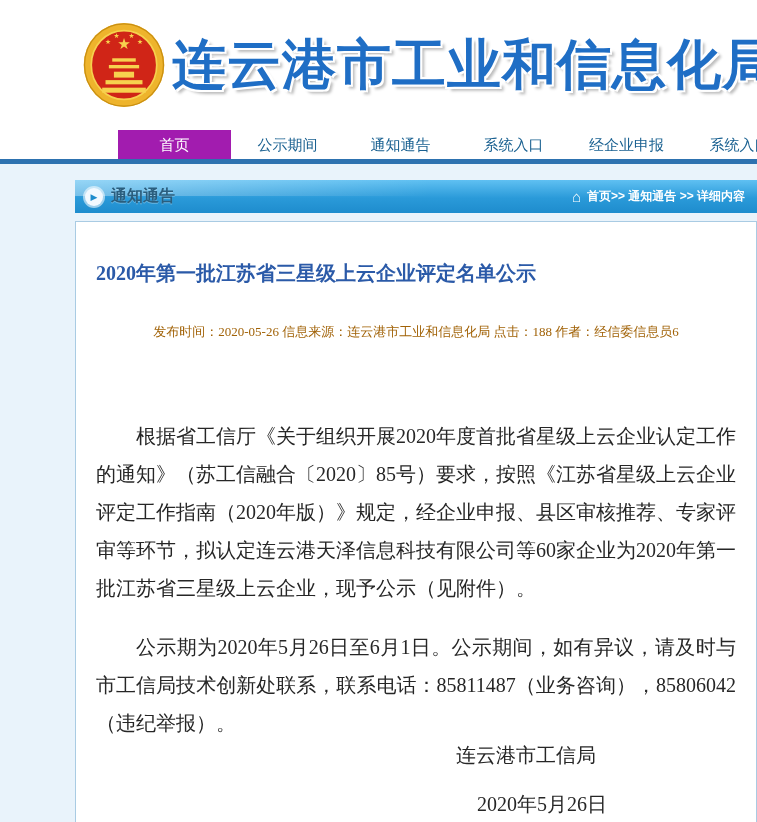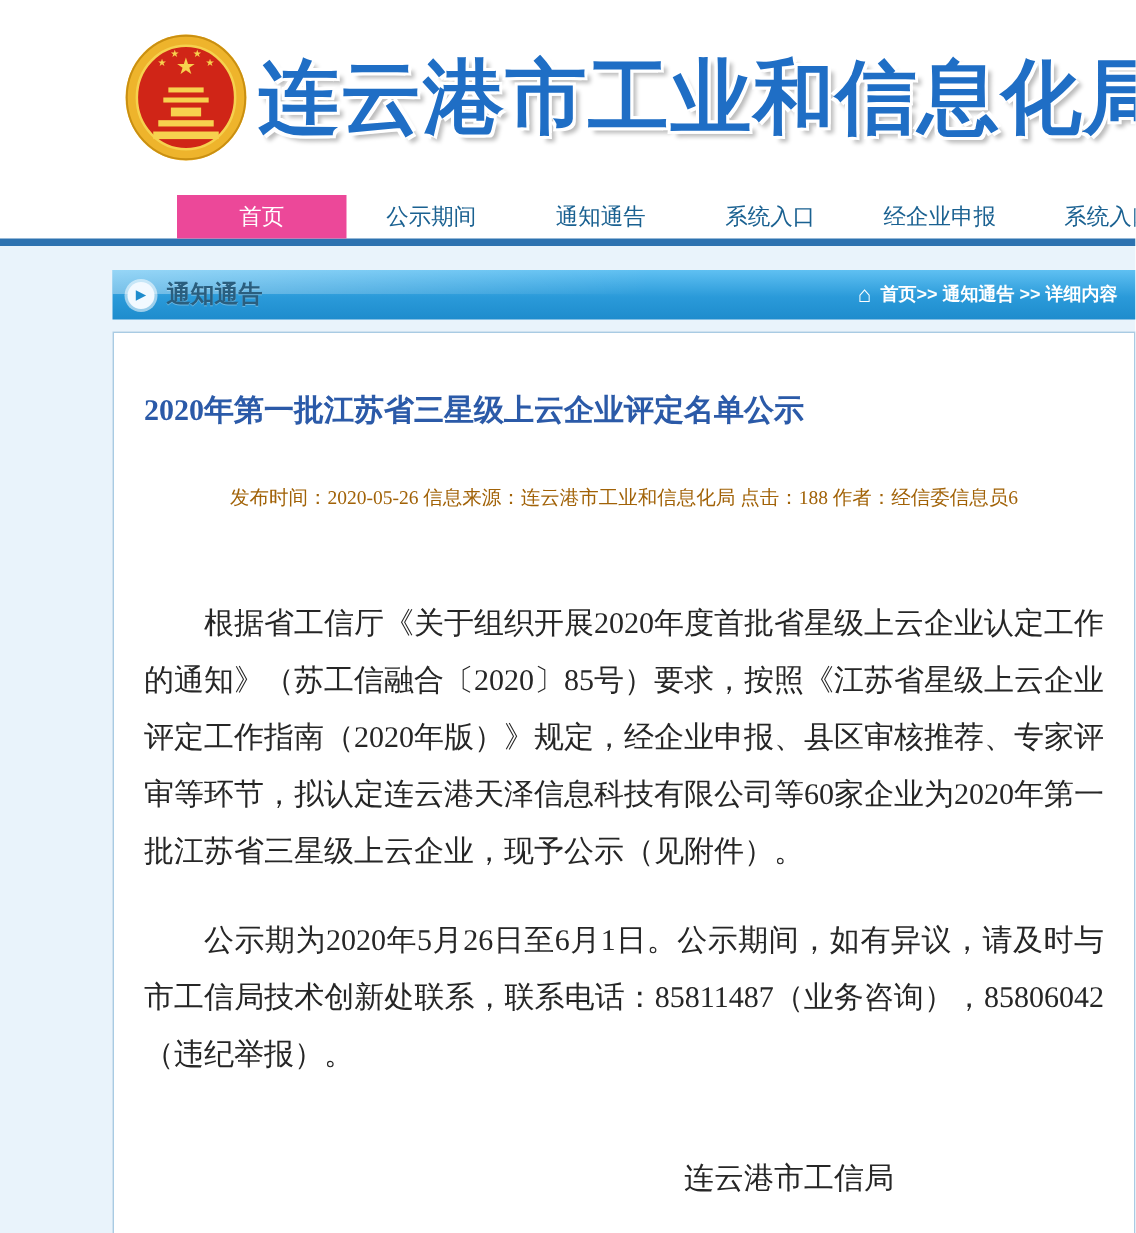--- a/index.html
+++ b/index.html
@@ -14,21 +14,21 @@
                 margin-left:6px;
                 font-family:"Liberation Sans","DejaVu Sans",sans-serif;
                 text-shadow:-2px -2px 0 #fff, 2px -2px 0 #fff, -2px 2px 0 #fff,
                             2px 2px 0 #fff, 4px 4px 3px #bcbcbc; }
 
   
   .nav { background:#ffffff; }
   .nav-tabs { display:flex; padding-left:118px; height:29px; white-space:nowrap; }
   .nav-tab { width:113px; height:29px; line-height:29px; text-align:center;
              font-size:15px; color:#1a6191; cursor:pointer; flex:0 0 auto; }
-  .nav-tab.active { background:#ec4899; color:#ffffff; }
+  .nav-tab.active { background:#a21caf; color:#ffffff; }
   .nav-underline { height:5px; background:#2d72b0; }
 
   
   .page-body { background:#e9f3fb; min-height:688px; padding-top:16px; }
 
   
   .section-bar { margin-left:75px; width:682px; height:33px;
                  background:linear-gradient(180deg,#5fc0f2 0%,#2a9ad9 55%,#1e8ccd 100%);
                  display:flex; align-items:center; justify-content:space-between;
                  padding:0 12px 0 10px; position:relative; overflow:hidden; }
@@ -48,25 +48,25 @@
   .content-box { margin-left:75px; margin-top:8px; width:682px; min-height:640px;
                  background:#ffffff; border:1px solid #a9cbe3;
                  padding:38px 20px 40px 20px; }
   .article-title { text-align:left; font-size:20px; font-weight:bold; color:#2b5aa8;
                    font-family:"Liberation Serif","DejaVu Serif",serif; }
   .article-meta { text-align:center; font-size:13px; color:#a16207; margin-top:36px;
                   font-family:"Liberation Serif","DejaVu Serif",serif; }
   .article-para { font-size:20px; line-height:38px; color:#262626; text-indent:2em;
                   text-align:justify;
                   font-family:"Liberation Serif","DejaVu Serif",serif; }
-  .para-0 { margin-top:56px; }
+  .para-0 { margin-top:76px; }
   .para-1 { margin-top:21px; }
   .sig-line { font-size:20px; color:#262626; text-align:right;
               font-family:"Liberation Serif","DejaVu Serif",serif; }
-  .sig-org  { margin-top:50px; padding-right:140px; }
+  .sig-org  { padding-right:140px; }
   .sig-date { margin-top:22px; padding-right:129px; }
 </style>
 </head>
 <body>
 
 <header class="banner">
   <svg class="emblem" viewBox="0 0 100 104" aria-hidden="true">
     <ellipse cx="50" cy="52" rx="48" ry="50" fill="#eeb42c"></ellipse>
     <ellipse cx="50" cy="52" rx="47" ry="49" fill="none" stroke="#c98f12" stroke-width="1.5"></ellipse>
     <ellipse cx="50" cy="52" rx="39" ry="41" fill="#d02517"></ellipse>

